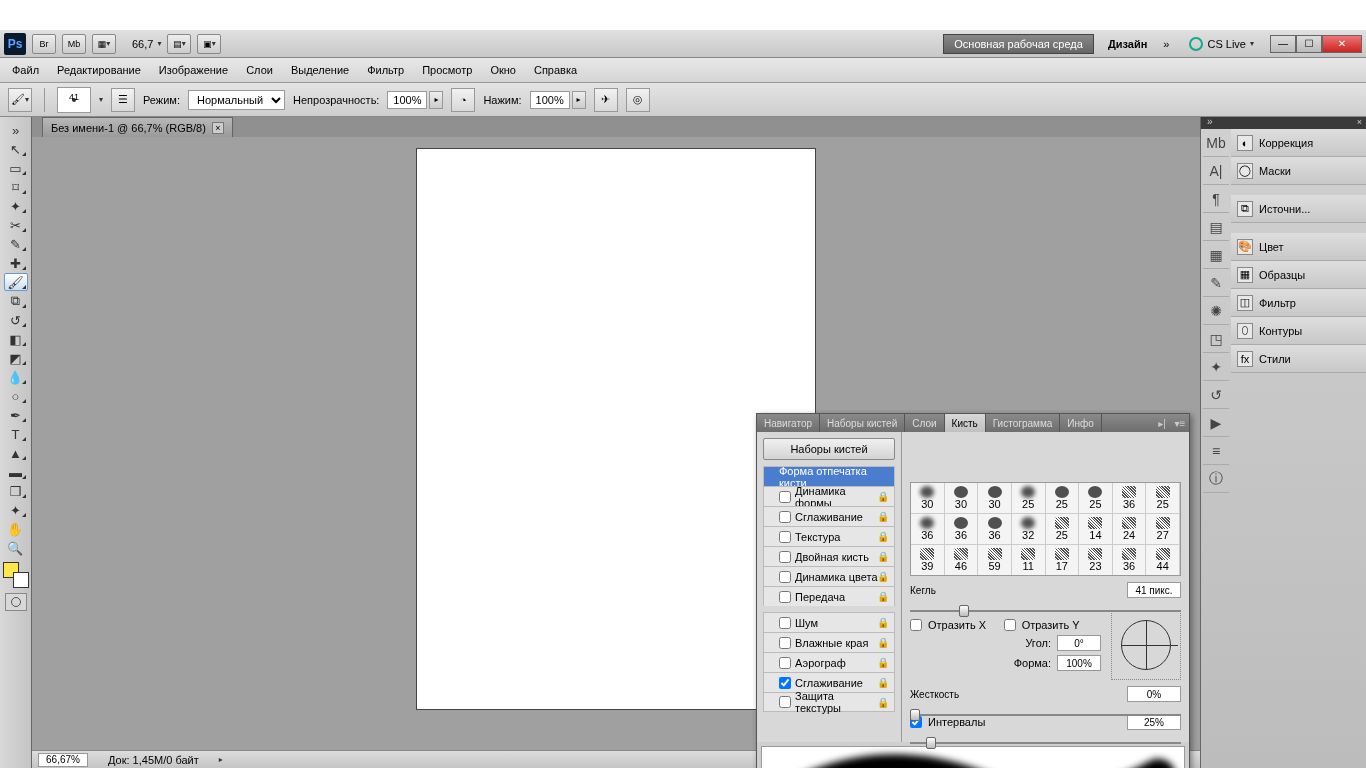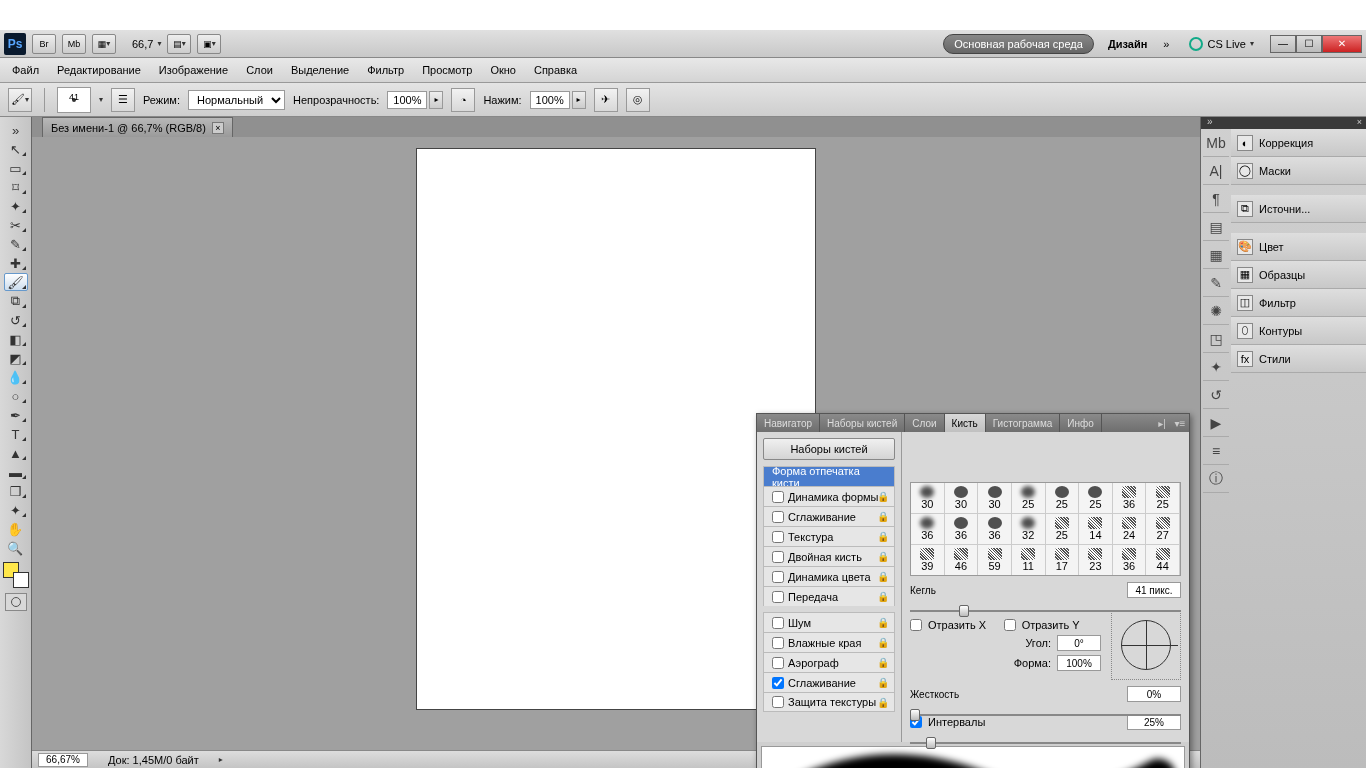--- a/index.html
+++ b/index.html
@@ -5,21 +5,21 @@
 * { margin:0; padding:0; box-sizing:border-box; font-family:Tahoma,Arial,sans-serif; font-size:11px; user-select:none; }
 body { background:#fff; width:1366px; height:768px; overflow:hidden; position:relative; }
 .app { position:absolute; top:30px; left:0; right:0; bottom:0; background:#d4d4d4; display:flex; flex-direction:column; }
 
 
 .titlebar { height:28px; background:linear-gradient(#e0e0e0,#c8c8c8); border-bottom:1px solid #888; display:flex; align-items:center; padding:0 4px; gap:6px; }
 .titlebar .ps { width:22px; height:22px; background:#0a1a2e; color:#58a6ff; display:flex; align-items:center; justify-content:center; font-weight:bold; font-size:12px; border-radius:2px; }
 .titlebar .tbtn { width:24px; height:20px; background:linear-gradient(#eee,#ccc); border:1px solid #888; border-radius:2px; display:flex; align-items:center; justify-content:center; font-size:9px; }
 .titlebar .zoom { margin-left:10px; display:flex; align-items:center; gap:4px; }
 .titlebar .spacer { flex:1; }
-.workspace-btn { height:20px; padding:0 10px; background:linear-gradient(#888,#666); color:#fff; border:1px solid #444; border-radius:10px; display:flex; align-items:center; }
+.workspace-btn { height:20px; padding:0 10px; background:linear-gradient(#888,#666); color:#fff; border:1px solid #444; border-radius:0; display:flex; align-items:center; }
 .design-btn { margin-left:8px; font-weight:bold; }
 .cslive { margin-left:14px; display:flex; align-items:center; gap:4px; }
 .cslive .ring { width:14px; height:14px; border:2px solid #1a8; border-radius:50%; }
 .winbtns { margin-left:10px; display:flex; gap:0; }
 .winbtn { width:26px; height:18px; background:linear-gradient(#ddd,#bbb); border:1px solid #666; display:flex; align-items:center; justify-content:center; font-size:10px; }
 .winbtn.close { background:linear-gradient(#e77,#c22); color:#fff; width:40px; }
 
 .menubar { height:22px; background:linear-gradient(#e8e8e8,#d4d4d4); border-bottom:1px solid #999; display:flex; align-items:center; padding:12px 12px; gap:18px; }
 .menubar span { cursor:default; }
 
@@ -70,21 +70,21 @@
 
 .brushpanel { position:absolute; left:756px; top:296px; width:434px; background:#cfcfcf; border:1px solid #555; box-shadow:2px 2px 6px rgba(0,0,0,.4); display:flex; flex-direction:column; }
 .brushpanel .ptabs { height:18px; background:linear-gradient(#8a8a8a,#6e6e6e); display:flex; align-items:stretch; }
 .ptab { padding:0 7px; display:flex; align-items:center; color:#ddd; font-size:10px; border-right:1px solid #555; }
 .ptab.active { background:linear-gradient(#d8d8d8,#c0c0c0); color:#000; }
 .ptabs .pspacer{flex:1;}
 .ptabs .pctrl{width:18px;display:flex;align-items:center;justify-content:center;color:#ccc;font-size:10px;}
 .brushpanel .pbody { display:flex; }
 .pleft { width:145px; background:#d8d8d8; border-right:1px solid #999; display:flex; flex-direction:column; padding:6px; gap:0; }
 .pleft .setsbtn { height:22px; border:1px solid #888; background:linear-gradient(#f0f0f0,#d4d4d4); border-radius:2px; display:flex; align-items:center; justify-content:center; margin-bottom:6px; }
-.pleft .opt { height:20px; display:flex; align-items:center; gap:4px; padding:0 8px; border:1px solid #bbb; border-bottom:none; background:#e6e6e6; position:relative; font-size:10px;}
+.pleft .opt { height:20px; display:flex; align-items:center; gap:4px; padding:0 15px; border:1px solid #bbb; border-bottom:none; background:#e6e6e6; position:relative; font-size:10px;}
 .pleft .opt:last-of-type{border-bottom:1px solid #bbb;}
 .pleft .opt.sel { background:#4a7dce; color:#fff; }
 .pleft .opt input[type=checkbox]{width:12px;height:12px;}
 .pleft .opt .lock { position:absolute; right:4px; font-size:10px; color:#666; }
 .pleft .optblank{height:6px;}
 .pright { flex:1; padding:6px 8px; background:#d8d8d8; display:flex; flex-direction:column; gap:6px; }
 .brushgrid { border:1px solid #999; background:#f4f4f4; display:grid; grid-template-columns:repeat(8,1fr); max-height:94px; overflow:hidden; position:relative;margin-top:44px;}
 .brushcell { height:31px; border-right:1px solid #ccc; border-bottom:1px solid #ccc; display:flex; flex-direction:column; align-items:center; justify-content:center; font-size:9px; }
 .brushcell .bicon { width:14px; height:12px; background:#333; border-radius:50%; opacity:0.85; }
 .brushcell .bicon.soft { filter:blur(2px); }

